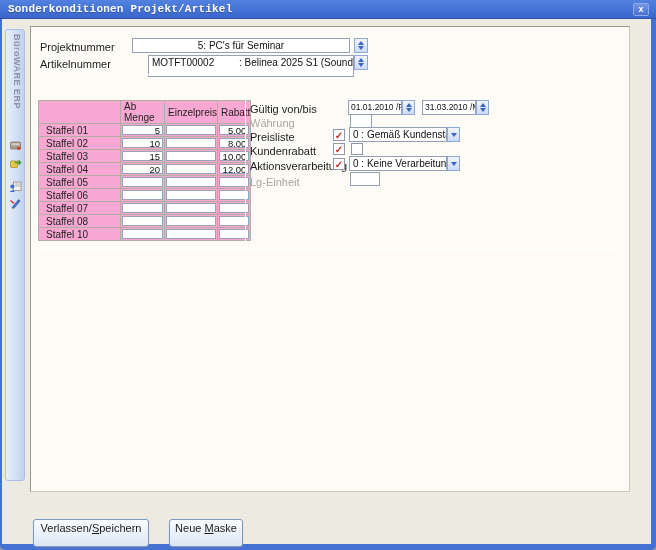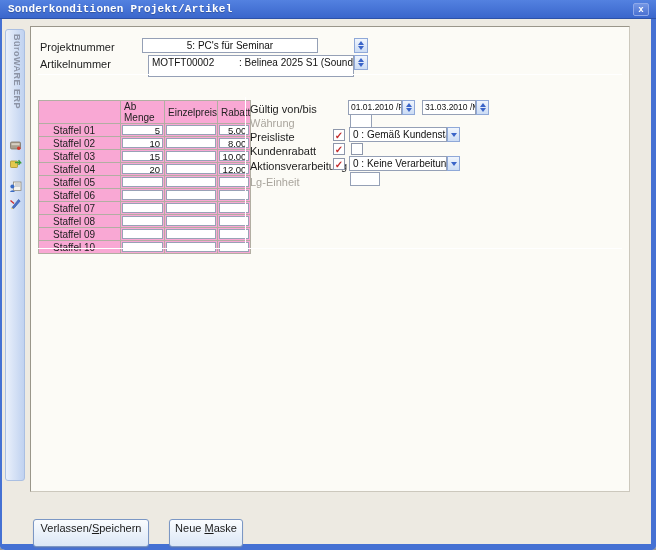--- a/index.html
+++ b/index.html
@@ -84,21 +84,21 @@
   }
 
   
   .staffel { position:absolute; left:38px; top:100px; border-collapse:collapse; table-layout:fixed; }
   .staffel td, .staffel th {
     border:1px solid #b2aea2; background:#f9a8d4;
     font-size:10px; font-weight:normal; color:#222;
     height:12px; padding:0; text-align:left; vertical-align:middle;
   }
   .staffel th { padding-left:3px; height:13px; }
-  .staffel td.rlabel { padding-left:14px; }
+  .staffel td.rlabel { padding-left:7px; }
   .staffel td.val { padding:0; }
   .tf {
     display:block; margin:1px; height:10px; background:#fff;
     border:1px solid #98a2b6; font-size:9.5px; line-height:9px;
     text-align:right; padding:0 2px; color:#111; overflow:hidden;
   }
 
   
   .btn {
     position:absolute; height:28px;
@@ -145,21 +145,21 @@
     <svg class="side-icon si-4" viewBox="0 0 13 13">
       <path d="M3 10.5 L9.5 2.5 L11.2 4 L4.8 11.5 Z" fill="#4a72c8" stroke="#2c4f9a" stroke-width="0.6"></path>
       <path d="M3 10.5 L2.2 12.3 L4.4 11.6 Z" fill="#e0c14c"></path>
       <line x1="1.5" y1="3.5" x2="5" y2="6.5" stroke="#cc2b2b" stroke-width="1.3"></line>
     </svg>
   </div>
 
   <div class="panel"></div>
 
   <span class="lbl" style="left:40px;top:41px;">Projektnummer</span>
-  <div class="ibox center" style="left:142px;top:38px;width:176px;height:15px;">
+  <div class="ibox center" style="left:132px;top:38px;width:218px;height:15px;">
     <span>5: PC's für Seminar</span>
   </div>
   <div class="spin" style="left:354px;top:38px;width:14px;">
     <span class="tri-up"></span>
     <span class="tri-dn"></span>
   </div>
 
   <span class="lbl" style="left:40px;top:58px;">Artikelnummer</span>
   <div class="ibox" style="left:148px;top:55px;width:206px;height:22px;">
     <span style="position:absolute;left:3px;">MOTFT00002</span>
@@ -276,32 +276,20 @@
             <span class="tf"></span>
           </td>
       <td class="val">
             <span class="tf"></span>
           </td>
       <td class="val">
             <span class="tf"></span>
           </td>
     </tr>
     <tr>
-      <td class="rlabel">Staffel 09</td>
-      <td class="val">
-            <span class="tf"></span>
-          </td>
-      <td class="val">
-            <span class="tf"></span>
-          </td>
-      <td class="val">
-            <span class="tf"></span>
-          </td>
-    </tr>
-    <tr>
       <td class="rlabel">Staffel 10</td>
       <td class="val">
             <span class="tf"></span>
           </td>
       <td class="val">
             <span class="tf"></span>
           </td>
       <td class="val">
             <span class="tf"></span>
           </td>

